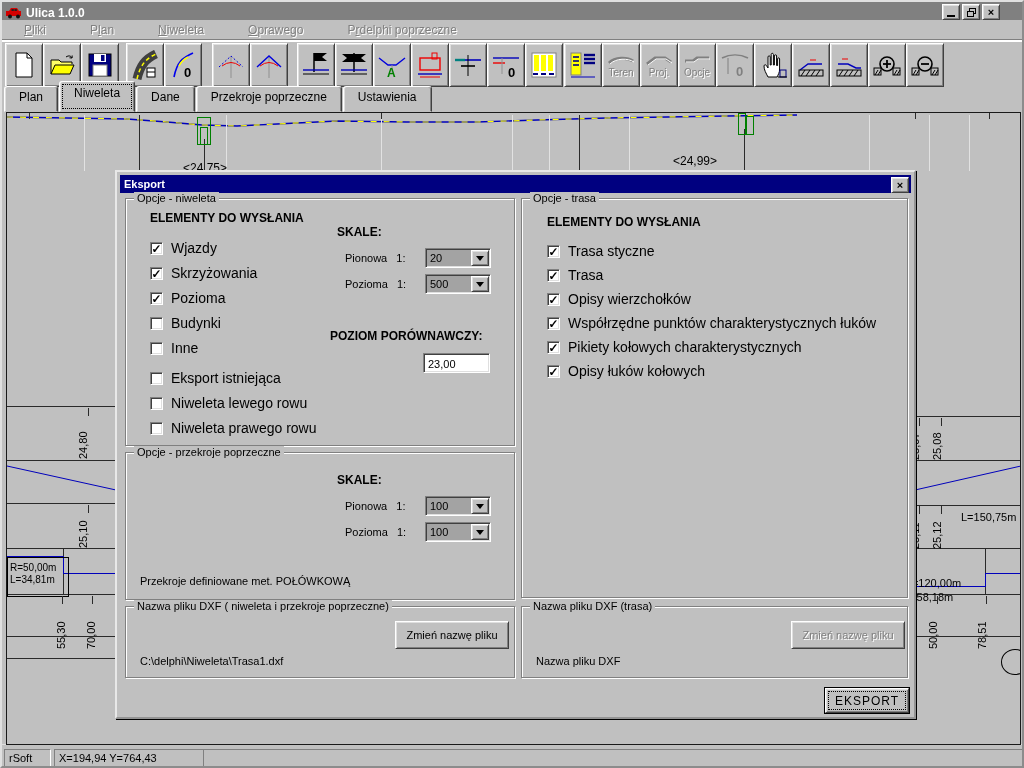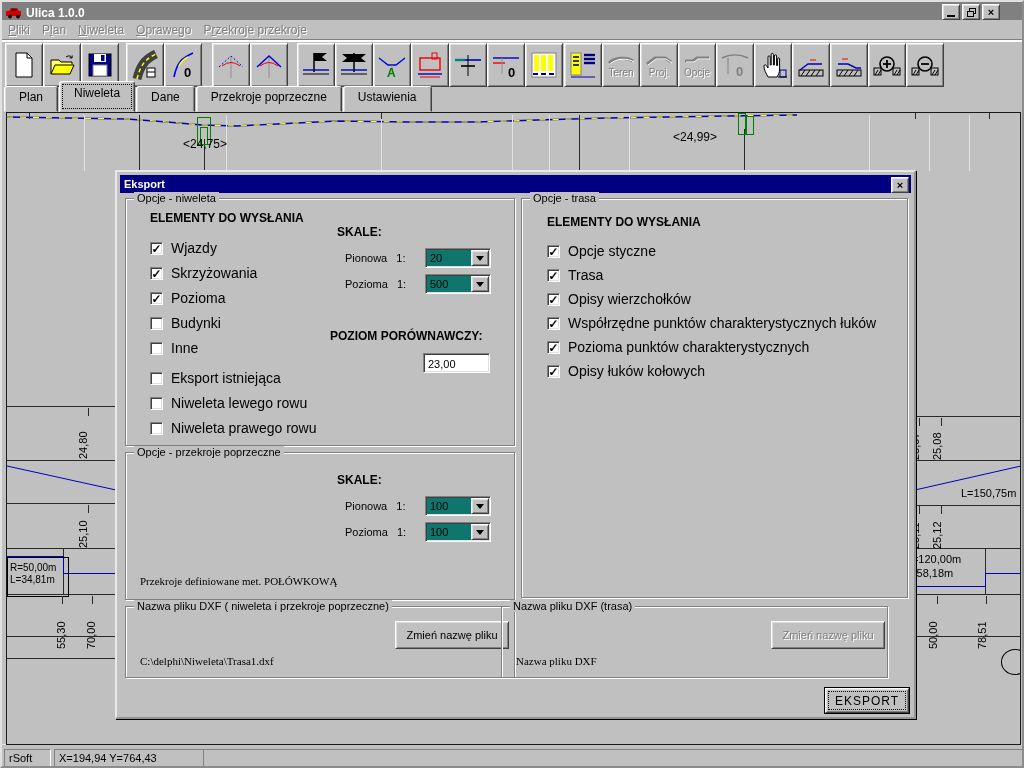--- a/index.html
+++ b/index.html
@@ -16,21 +16,21 @@
   .titlebar{position:absolute;left:0;top:0;width:100%;height:18px;background:#808080;
     display:flex;align-items:flex-end;color:#fff;font-weight:bold;font-size:12px;}
   .titlebar .appicon{width:18px;height:14px;margin:0 3px;}
   .winbtns{position:absolute;right:22px;top:2px;display:flex;gap:2px;}
   .winbtn{width:16px;height:14px;display:flex;align-items:center;justify-content:center;
     font-size:11px;font-weight:bold;color:#000;line-height:10px;}
   .minbar{width:8px;height:2px;background:#000;margin-top:7px;}
   
   .menubar{position:absolute;left:0;top:18px;width:100%;height:19px;display:flex;align-items:center;
     font-size:12px;border-bottom:1px solid #808080;box-shadow:0 1px 0 #ffffff;}
-  .menuitem{padding:2px 6px;color:#808080;text-shadow:1px 1px 0 #ffffff;}
+  .menuitem{padding:2px 22px;color:#808080;text-shadow:1px 1px 0 #ffffff;}
   .menuitem .key{text-decoration:underline;}
   
   .toolbar{position:absolute;left:0;top:39px;width:100%;height:45px;border-top:1px solid #fff;}
   .tbgroup{position:absolute;top:1px;display:flex;}
   .tbtn{width:36px;height:42px;display:flex;align-items:center;justify-content:center;flex-direction:column;}
   .tbtn svg{display:block;}
   .tbtn .dtxt{font-size:10px;margin-top:-2px;}
   
   .tabrow{position:absolute;left:0;top:84px;width:100%;height:26px;display:flex;align-items:flex-end;padding-left:2px;}
   .tab{height:21px;padding:3px 14px 0 14px;font-size:12px;background:#c0c0c0;
@@ -39,53 +39,53 @@
     border-top-left-radius:3px;border-top-right-radius:3px;margin-right:1px;}
   .tab.active{height:25px;padding-top:4px;z-index:5;outline:1px dotted #000;outline-offset:-4px;}
   
   .drawing{position:absolute;left:4px;top:110px;width:1013px;height:631px;border:1px solid #1a1a1a;
     background:#c0c0c0;overflow:hidden;z-index:1;}
   .vline{position:absolute;width:1px;}
   .hline{position:absolute;height:1px;}
   .lt{background:#e2e2e2;}
   .dk{background:#2a2a2a;}
   .bl{background:#0000bb;}
-  .dlabel{position:absolute;font-size:11px;white-space:nowrap;letter-spacing:0px;}
+  .dlabel{position:absolute;font-size:11px;white-space:nowrap;letter-spacing:0px;margin-top:24px;}
   .vlabel{position:absolute;writing-mode:vertical-rl;transform:rotate(180deg);
     font-size:11px;width:14px;white-space:nowrap;}
   .gate{position:absolute;border:1px solid #008000;background:transparent;}
   .rlbox{position:absolute;border:1px solid #000;font-size:10px;line-height:12px;padding:4px 2px 2px 2px;}
   
   .dialog{position:absolute;left:113px;top:168px;width:797px;height:545px;z-index:10;
     background:#c0c0c0;border:2px outset #e8e8e8;box-shadow:1px 1px 0 #000;}
   .dlgtitle{position:absolute;left:3px;top:3px;right:3px;height:18px;background:#000080;
     display:flex;align-items:center;color:#fff;font-weight:bold;font-size:11px;padding-left:4px;box-sizing:border-box;}
   .dlgclose{position:absolute;right:2px;top:2px;width:16px;height:14px;display:flex;align-items:center;
     justify-content:center;font-size:11px;font-weight:bold;color:#000;line-height:10px;}
   .grouphead{position:absolute;font-weight:bold;font-size:12px;white-space:nowrap;}
   .cbrow{position:absolute;display:flex;align-items:center;gap:8px;height:14px;}
   .cb{width:13px;height:13px;background:#fff;border:1px solid;border-color:#808080 #ffffff #ffffff #808080;
     box-shadow:inset 1px 1px 0 #404040, inset -1px -1px 0 #dfdfdf;
     font-size:12px;font-weight:bold;line-height:12px;text-align:center;box-sizing:border-box;}
   .cblabel{font-size:14px;white-space:nowrap;}
   .fldlabel{position:absolute;font-size:11px;white-space:pre;}
-  .combo{position:absolute;width:66px;height:20px;background:#0f766e;border:1px solid;
+  .combo{position:absolute;width:66px;height:20px;background:#a3a3a3;border:1px solid;
     border-color:#808080 #ffffff #ffffff #808080;box-shadow:inset 1px 1px 0 #404040, inset -1px -1px 0 #dfdfdf;
     font-size:11px;box-sizing:border-box;}
   .combo .val{position:absolute;left:4px;top:3px;}
   .combo .drop{position:absolute;right:1px;top:1px;bottom:1px;width:16px;display:flex;align-items:center;justify-content:center;}
   .arrow{width:0;height:0;border-left:4px solid transparent;border-right:4px solid transparent;border-top:5px solid #000;}
   .field95{position:absolute;width:67px;height:20px;background:#fff;border:1px solid;
     border-color:#808080 #ffffff #ffffff #808080;box-shadow:inset 1px 1px 0 #404040, inset -1px -1px 0 #dfdfdf;
     font-size:11px;font-family:"Liberation Sans",sans-serif;padding:2px 0 0 4px;box-sizing:border-box;}
   .btn95{display:flex;align-items:center;justify-content:center;font-size:11px;cursor:default;}
   .defbtn{position:absolute;border:1px solid #000;}
   .defbtn .inner{width:100%;height:100%;display:flex;align-items:center;justify-content:center;
     font-size:12px;letter-spacing:1px;outline:1px dotted #000;outline-offset:-4px;box-sizing:border-box;}
-  .note{position:absolute;font-size:11px;white-space:nowrap;font-family:Liberation Serif, serif;}
+  .note{position:absolute;font-size:11px;white-space:nowrap;}
   
   .statusbar{position:absolute;left:0;top:742px;width:100%;height:26px;border-top:1px solid #dfdfdf;}
   .spanel{position:absolute;top:4px;height:19px;border:1px solid;border-color:#808080 #ffffff #ffffff #808080;
     font-size:11px;padding:2px 0 0 4px;box-sizing:border-box;background:#c0c0c0;}
 </style>
 </head>
 <body>
 
 <div class="screen">
 
@@ -113,21 +113,21 @@
           <span>×</span>
         </div>
     </div>
   </div>
 
   <div class="menubar">
     <span class="menuitem"><span></span><span class="key">P</span><span>liki</span></span>
     <span class="menuitem"><span>P</span><span class="key">l</span><span>an</span></span>
     <span class="menuitem"><span></span><span class="key">N</span><span>iweleta</span></span>
     <span class="menuitem"><span></span><span class="key">O</span><span>prawego</span></span>
-    <span class="menuitem"><span>P</span><span class="key">r</span><span>zekroje przekroje</span></span>
+    <span class="menuitem"><span>P</span><span class="key">r</span><span>delphi poprzeczne</span></span>
   </div>
 
   <div class="toolbar">
     <div class="tbgroup" style="left:3px">
       <div class="tbtn raised">
         <svg width="26" height="28" viewBox="0 0 26 28">
           <path d="M5 2 H16 L21 7 V26 H5 Z" fill="#fff" stroke="#000"></path>
           <path d="M16 2 V7 H21" fill="none" stroke="#000"></path>
         </svg>
       </div>
@@ -523,45 +523,45 @@
       <span class="legend">Nazwa pliku DXF ( niweleta i przekroje poprzeczne)</span>
       <div class="btn95 raised" style="position:absolute;left:269px;top:14px;width:112px;height:26px">Zmień nazwę pliku</div>
       <div class="note" style="left:14px;top:48px">C:\delphi\Niweleta\Trasa1.dxf</div>
     </div>
 
     <div class="groupbox" style="left:404px;top:26px;width:385px;height:398px">
       <span class="legend">Opcje - trasa</span>
       <div class="grouphead" style="left:25px;top:16px">ELEMENTY DO WYSŁANIA</div>
       <div class="cbrow" style="left:25px;top:45px">
         <span class="cb">✓</span>
-        <span class="cblabel">Opcje styczne</span>
+        <span class="cblabel">Trasa styczne</span>
       </div>
       <div class="cbrow" style="left:25px;top:69px">
         <span class="cb">✓</span>
         <span class="cblabel">Trasa</span>
       </div>
       <div class="cbrow" style="left:25px;top:93px">
         <span class="cb">✓</span>
         <span class="cblabel">Opisy wierzchołków</span>
       </div>
       <div class="cbrow" style="left:25px;top:117px">
         <span class="cb">✓</span>
         <span class="cblabel">Współrzędne punktów charakterystycznych łuków</span>
       </div>
       <div class="cbrow" style="left:25px;top:141px">
         <span class="cb">✓</span>
-        <span class="cblabel">Pozioma punktów charakterystycznych</span>
+        <span class="cblabel">Pikiety kołowych charakterystycznych</span>
       </div>
       <div class="cbrow" style="left:25px;top:165px">
         <span class="cb">✓</span>
         <span class="cblabel">Opisy łuków kołowych</span>
       </div>
     </div>
 
-    <div class="groupbox" style="left:384px;top:434px;width:385px;height:70px">
+    <div class="groupbox" style="left:404px;top:434px;width:385px;height:70px">
       <span class="legend">Nazwa pliku DXF (trasa)</span>
       <div class="btn95 raised disabled-text" style="position:absolute;left:269px;top:14px;width:112px;height:26px">Zmień nazwę pliku</div>
       <div class="note" style="left:14px;top:48px">Nazwa pliku DXF</div>
     </div>
 
     <div class="defbtn" style="left:707px;top:515px;width:84px;height:25px">
       <div class="inner raised">EKSPORT</div>
     </div>
   </div>
 

